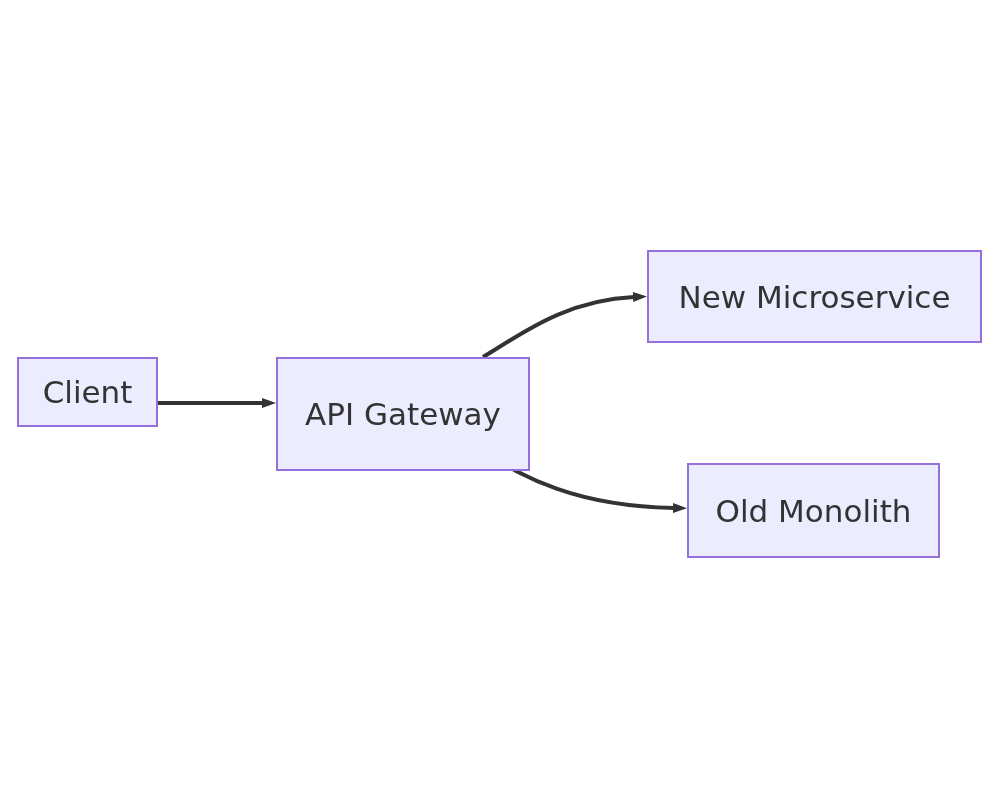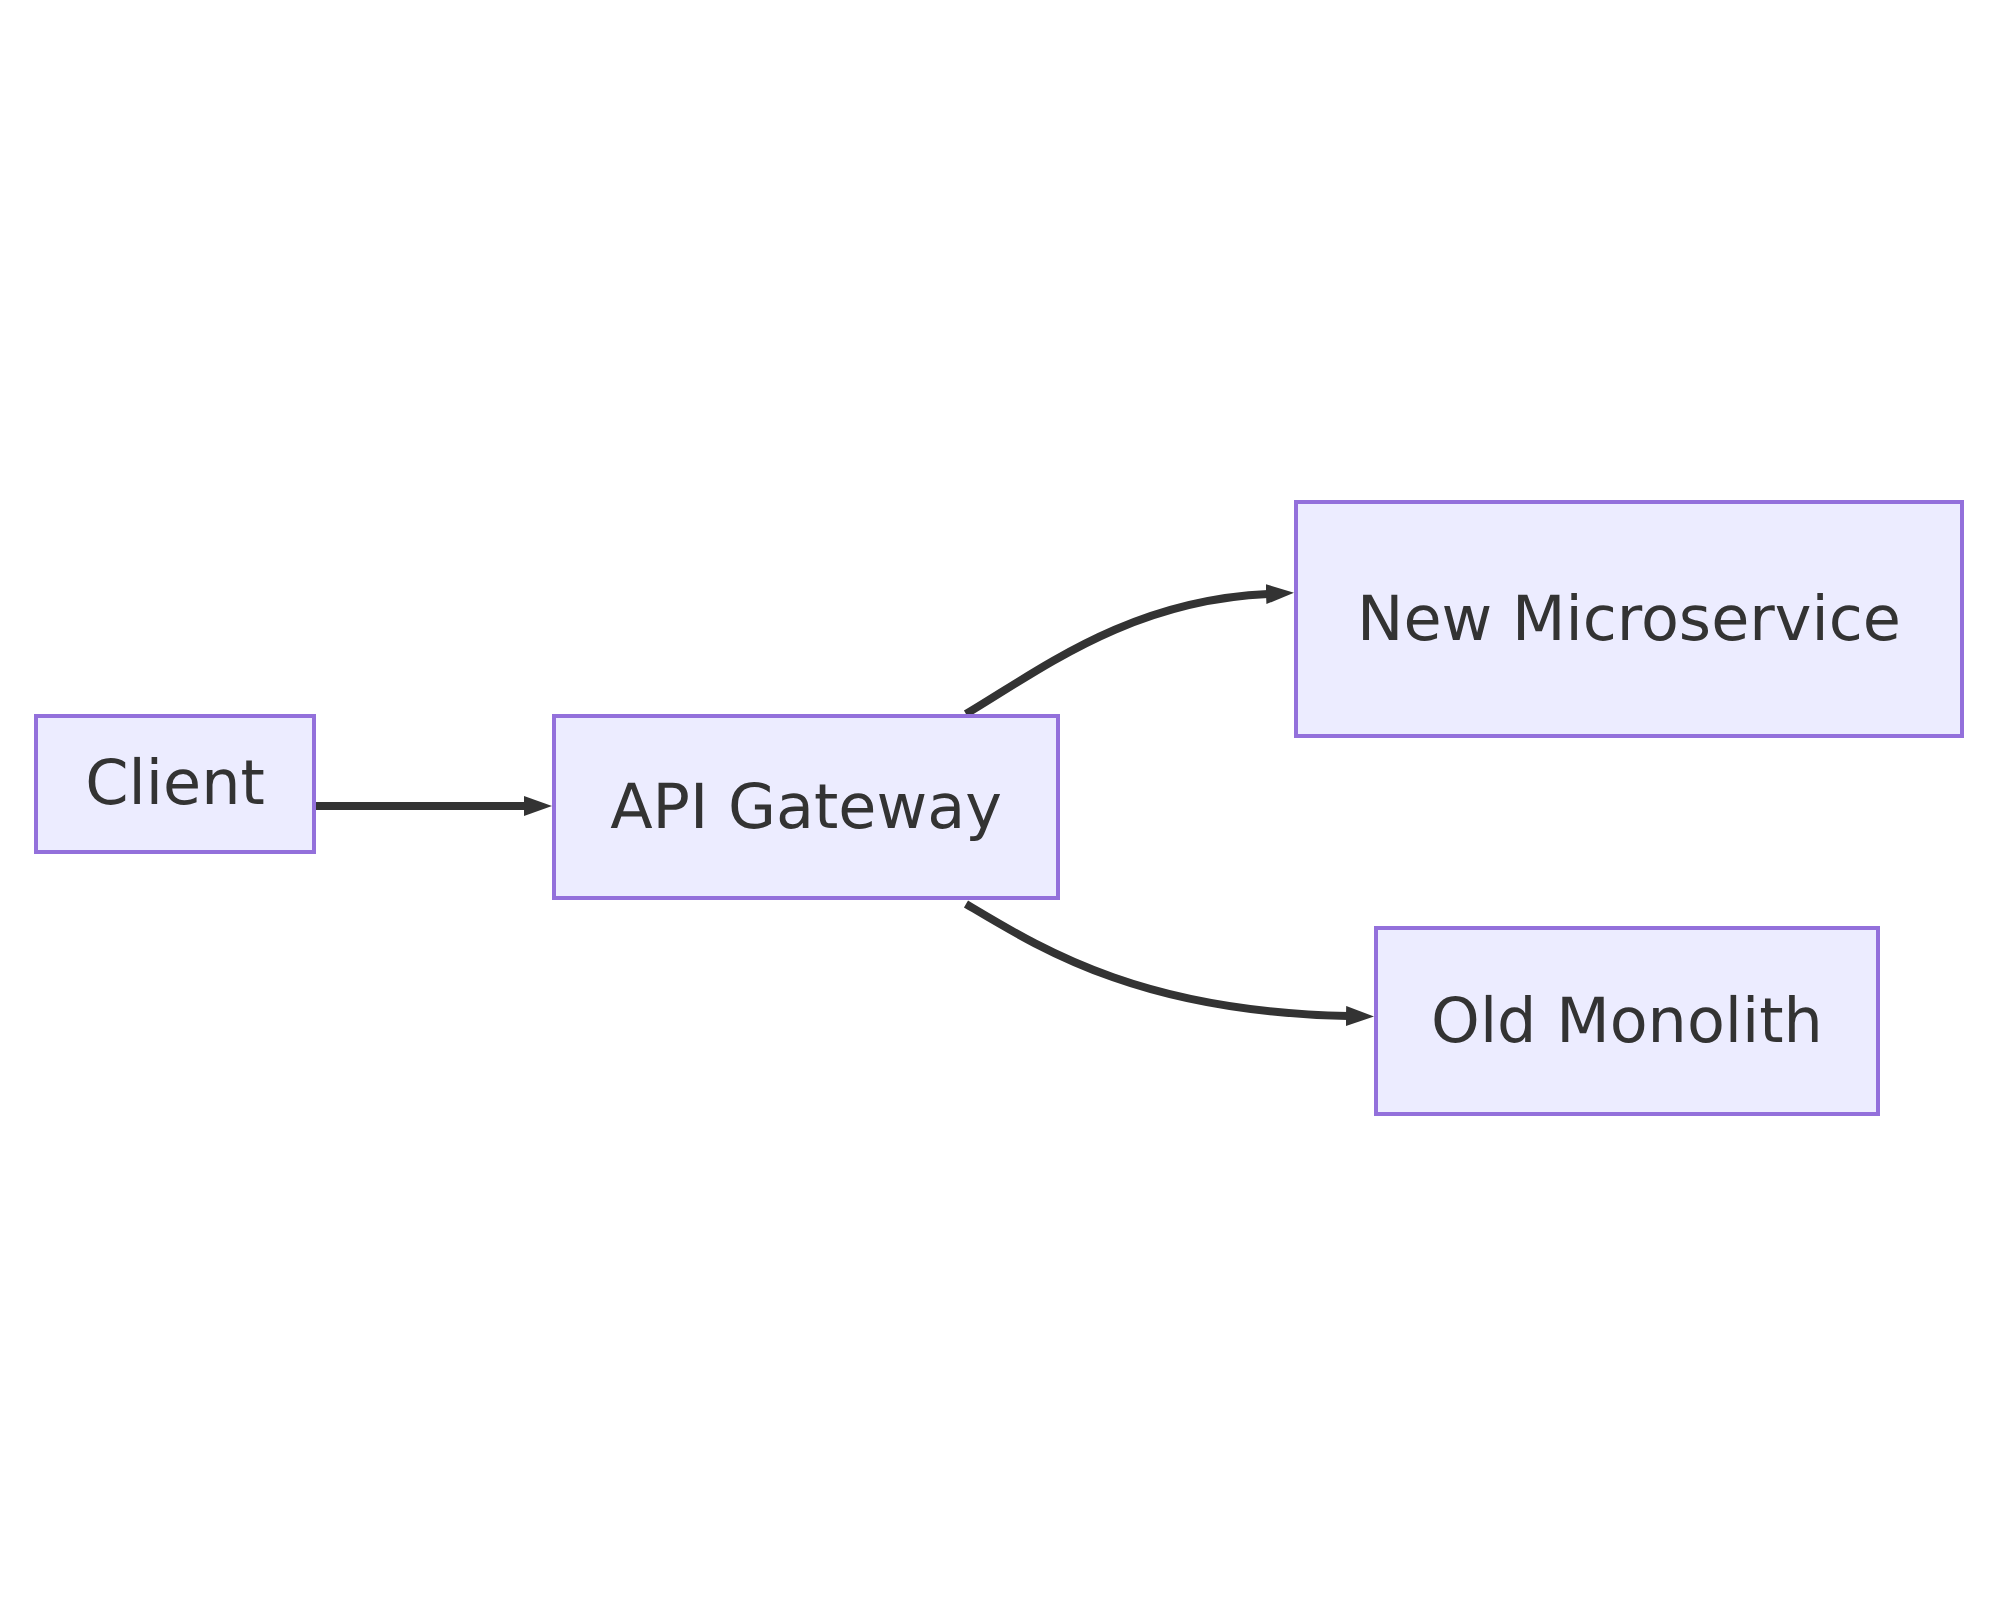--- a/index.html
+++ b/index.html
@@ -23,22 +23,22 @@
     border: 2px solid var(--node-border, #9370DB);
     color: var(--text, #333333);
     font-size: 31px;
     display: flex;
     align-items: center;
     justify-content: center;
     white-space: nowrap;
     letter-spacing: 0px;
   }
   .node-client          { left: 17px;  top: 357px; width: 141px; height: 70px; }
-  .node-api-gateway     { left: 276px; top: 357px; width: 254px; height: 93px; }
-  .node-new-microservice{ left: 647px; top: 250px; width: 335px; height: 119px; }
+  .node-api-gateway     { left: 276px; top: 357px; width: 254px; height: 114px; }
+  .node-new-microservice{ left: 647px; top: 250px; width: 335px; height: 93px; }
   .node-old-monolith    { left: 687px; top: 463px; width: 253px; height: 95px; }
   svg.edges {
     position: absolute;
     left: 0; top: 0;
     width: 1000px;
     height: 808px;
     pointer-events: none;
   }
   svg.edges path.edge {
     fill: none;

